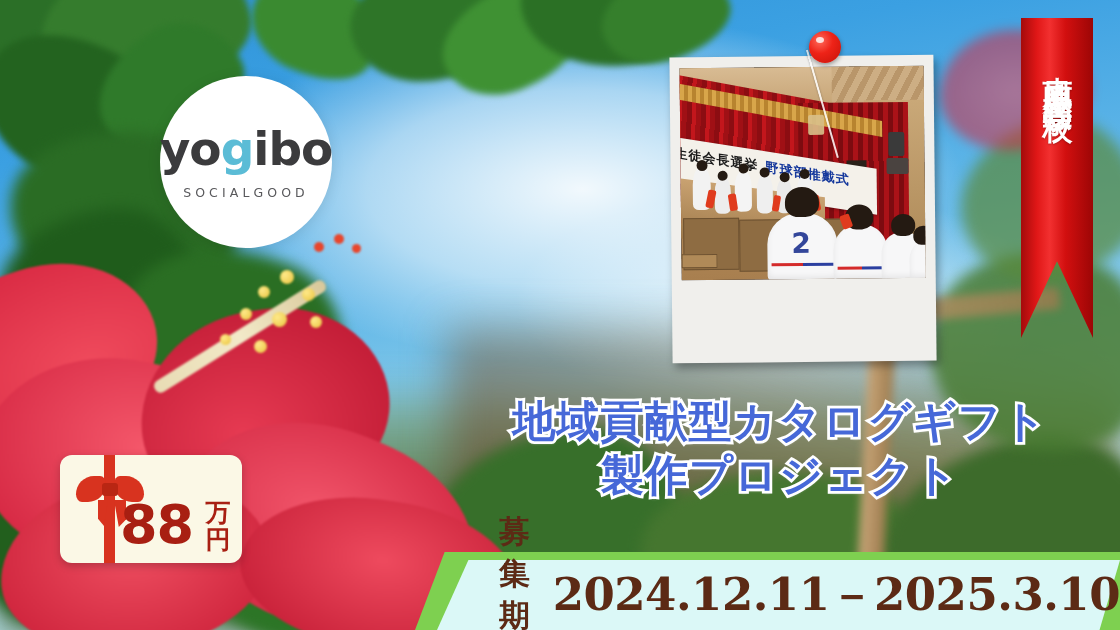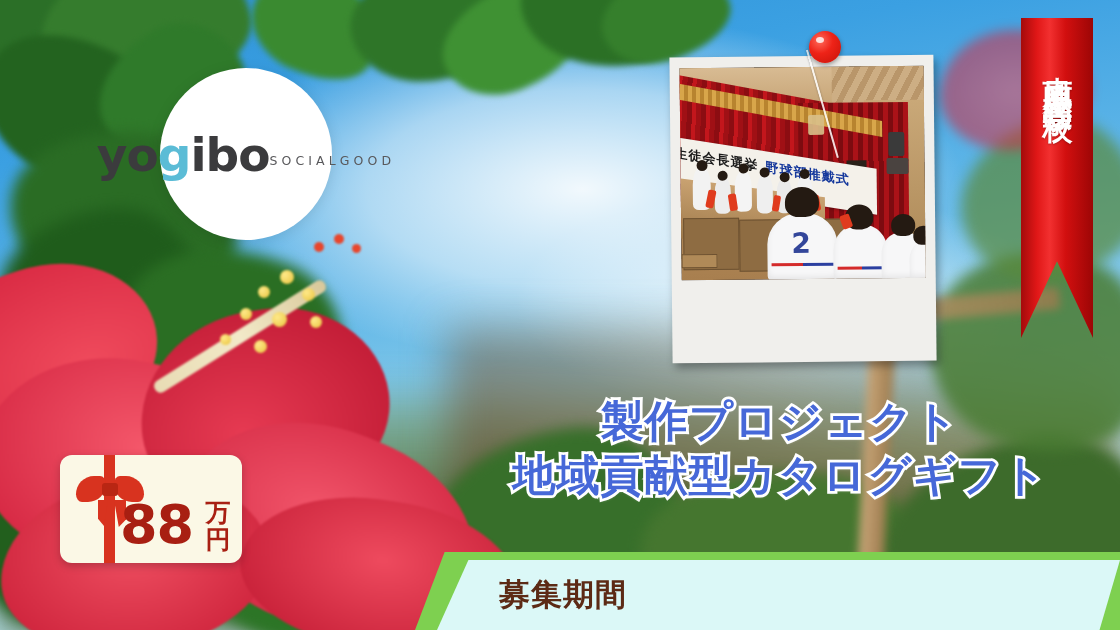--- a/index.html
+++ b/index.html
@@ -36,22 +36,22 @@
 
   
   .flower{position:absolute;filter:blur(1.2px);}
   .petal{position:absolute;border-radius:50% 45% 50% 45%/55% 50% 50% 45%;}
   .stamen-rod{position:absolute;background:linear-gradient(90deg,#e8dcb4,#f2e9c8,#d9c89a);border-radius:6px;filter:blur(.6px);}
   .pollen{position:absolute;border-radius:50%;background:radial-gradient(circle at 35% 35%,#ffe98a,#e8c23a);}
   .stig{position:absolute;border-radius:50%;background:#e8462c;}
 
   
   .logo-circle{
-    position:absolute;left:160px;top:68px;width:172px;height:172px;border-radius:50%;
-    background:#fff;display:flex;flex-direction:row;align-items:center;justify-content:center;
+    position:absolute;left:160px;top:76px;width:172px;height:172px;border-radius:50%;
+    background:#fff;display:flex;flex-direction:column;align-items:center;justify-content:center;
     box-shadow:0 2px 14px rgba(0,0,0,.10);
   }
   .logo-word{
     font-family:"DejaVu Sans","Liberation Sans",sans-serif;
     font-size:47px;font-weight:700;color:#3b3b3d;letter-spacing:-1px;line-height:1;
     position:relative;
   }
   .logo-word .tilde{color:#5bbcd6;}
   .logo-sub{
     margin-top:13px;font-size:12.5px;letter-spacing:4.1px;color:#58585b;font-weight:500;
@@ -334,22 +334,22 @@
   </div>
   <div class="pin-needle"></div>
   <div class="pin-head"></div>
   <div class="pin-gloss"></div>
 
   <div class="ribbon">
     <div class="ribbon-text">南風原高等学校</div>
   </div>
 
   <div class="title-wrap">
+    <div class="title-line">地域貢献型カタログギフト</div>
     <div class="title-line">製作プロジェクト</div>
-    <div class="title-line">地域貢献型カタログギフト</div>
   </div>
 
   <div class="goal-card">
     <div class="goal-ribbon-v"></div>
     <div class="goal-bow">
       <div class="bow-l"></div>
       <div class="bow-r"></div>
       <div class="bow-tail1"></div>
       <div class="bow-tail2"></div>
       <div class="bow-knot"></div>
@@ -359,15 +359,16 @@
       <div>万</div>
       <div>円</div>
     </div>
   </div>
 
   <div class="bar-blue"></div>
   <div class="bar-green"></div>
   <div class="bar-cyan"></div>
   <div class="bar-content">
     <div class="bar-label">募集期間</div>
+    <div class="bar-dates">2024.12.11－2025.3.10</div>
   </div>
 
 </div>
 
 </body></html>

